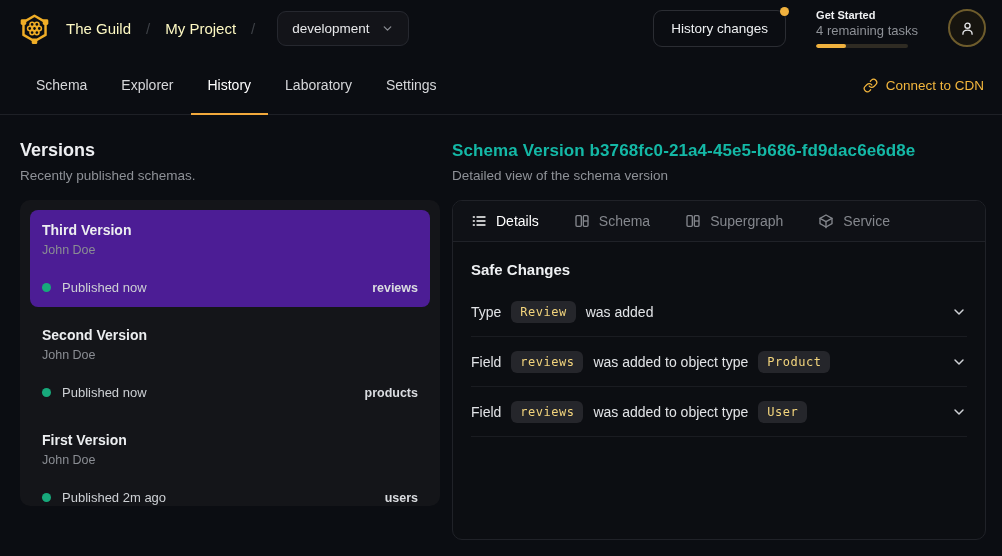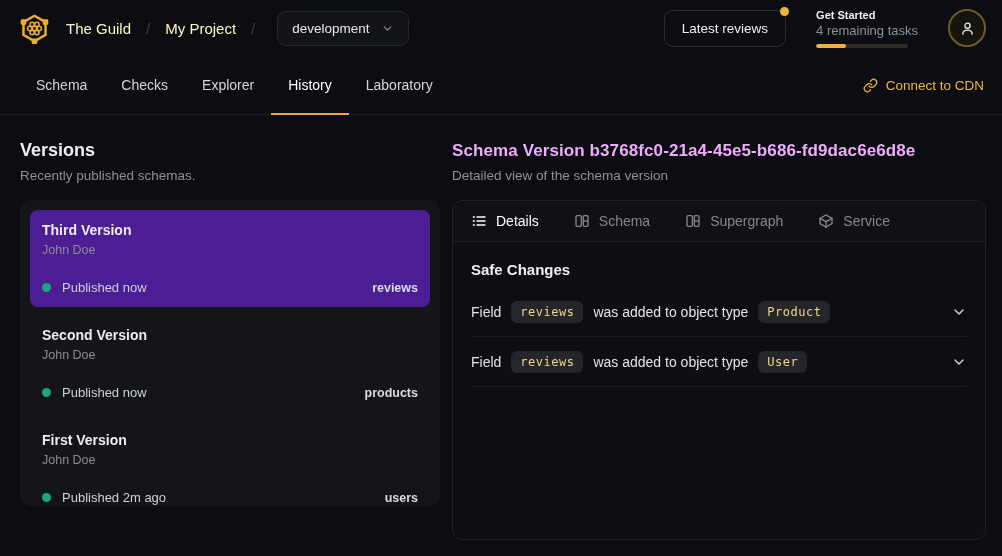--- a/index.html
+++ b/index.html
@@ -47,21 +47,21 @@
   }
   .nav-tab.active { color:#ffffff; border-bottom-color:#f2a93c; }
   .cdn-link { margin-left:auto; display:flex; align-items:center; gap:8px; color:#f3b63d; font-size:13.5px; padding-right:18px; cursor:pointer; }
 
   
   .main { display:flex; gap:12px; padding:0 16px 0 20px; }
   .left-col { width:420px; flex:none; }
   .right-col { flex:1; min-width:0; }
   .panel-title { font-size:18px; font-weight:700; margin-top:25px; color:#edeef1; }
   .panel-sub { font-size:13.5px; color:#8e9197; margin-top:7px; }
-  .detail-title { font-size:17px; font-weight:700; margin-top:26px; color:#f0abfc; letter-spacing:0.1px; }
+  .detail-title { font-size:17px; font-weight:700; margin-top:26px; color:#14b8a6; letter-spacing:0.1px; }
 
   
   .versions-list { margin-top:17px; background:#141519; border-radius:10px; padding:10px; height:306px; overflow:hidden; }
   .version-item { padding:12px; border-radius:8px; margin-bottom:8px; cursor:pointer; }
   .version-item.selected { background:#4c1d95; }
   .v-title { font-size:14px; font-weight:700; color:#eceef0; }
   .v-author { font-size:12.5px; color:#8a8d93; margin-top:5px; }
   .v-meta { display:flex; align-items:center; margin-top:23px; }
   .dot { width:9px; height:9px; border-radius:50%; background:#17a97b; margin-right:11px; flex:none; }
   .v-status { font-size:13px; color:#cdd0d4; }
@@ -119,21 +119,21 @@
       <span>
         <svg width="13" height="13" viewBox="0 0 24 24" fill="none" stroke="#8a8d93" stroke-width="2.4" stroke-linecap="round" stroke-linejoin="round">
             <polyline points="6 9 12 15 18 9"></polyline>
           </svg>
       </span>
     </button>
   </div>
 
   <div class="topbar-right">
     <button class="latest-btn">
-      <span>Latest reviews</span>
+      <span>History changes</span>
       <span class="notif-dot"></span>
     </button>
 
     <div style="cursor:pointer">
       <div class="gs-title">Get Started</div>
       <div class="gs-sub">4 remaining tasks</div>
       <div class="progress-track">
         <div class="progress-fill" style="width: 33%;"></div>
       </div>
     </div>
@@ -145,24 +145,24 @@
             <path d="M5.5 20c0-3.6 2.9-5.6 6.5-5.6s6.5 2 6.5 5.6"></path>
         </svg>
       </span>
     </div>
   </div>
 </header>
 
 <nav class="nav">
   <div class="nav-tabs">
     <div class="nav-tab">Schema</div>
-    <div class="nav-tab">Checks</div>
     <div class="nav-tab">Explorer</div>
     <div class="nav-tab active">History</div>
     <div class="nav-tab">Laboratory</div>
+    <div class="nav-tab">Settings</div>
   </div>
   <div class="cdn-link">
     <span>
       <svg width="15" height="15" viewBox="0 0 24 24" fill="none" stroke="#f3b63d" stroke-width="2" stroke-linecap="round" stroke-linejoin="round">
         <path d="M10 13a5 5 0 0 0 7.54.54l3-3a5 5 0 0 0-7.07-7.07l-1.72 1.71"></path>
         <path d="M14 11a5 5 0 0 0-7.54-.54l-3 3a5 5 0 0 0 7.07 7.07l1.71-1.71"></path>
       </svg>
     </span>
     <span>Connect to CDN</span>
   </div>
@@ -263,20 +263,31 @@
           <span>Service</span>
         </div>
 
       </div>
 
       <div class="detail-body">
         <h3 class="section-title">Safe Changes</h3>
 
         <div class="change-rows">
 
+          <div class="change-row">
+            <span>Type</span>
+            <span class="badge">Review</span>
+            <span>was added</span>
+
+            <span class="chev">
+              <svg width="16" height="16" viewBox="0 0 24 24" fill="none" stroke="#cfd1d5" stroke-width="2.2" stroke-linecap="round" stroke-linejoin="round">
+                  <polyline points="6 9 12 15 18 9"></polyline>
+                </svg>
+            </span>
+          </div>
 
           <div class="change-row">
             <span>Field</span>
             <span class="badge">reviews</span>
             <span>was added to object type</span>
             <span class="badge">Product</span>
             <span class="chev">
               <svg width="16" height="16" viewBox="0 0 24 24" fill="none" stroke="#cfd1d5" stroke-width="2.2" stroke-linecap="round" stroke-linejoin="round">
                   <polyline points="6 9 12 15 18 9"></polyline>
                 </svg>

